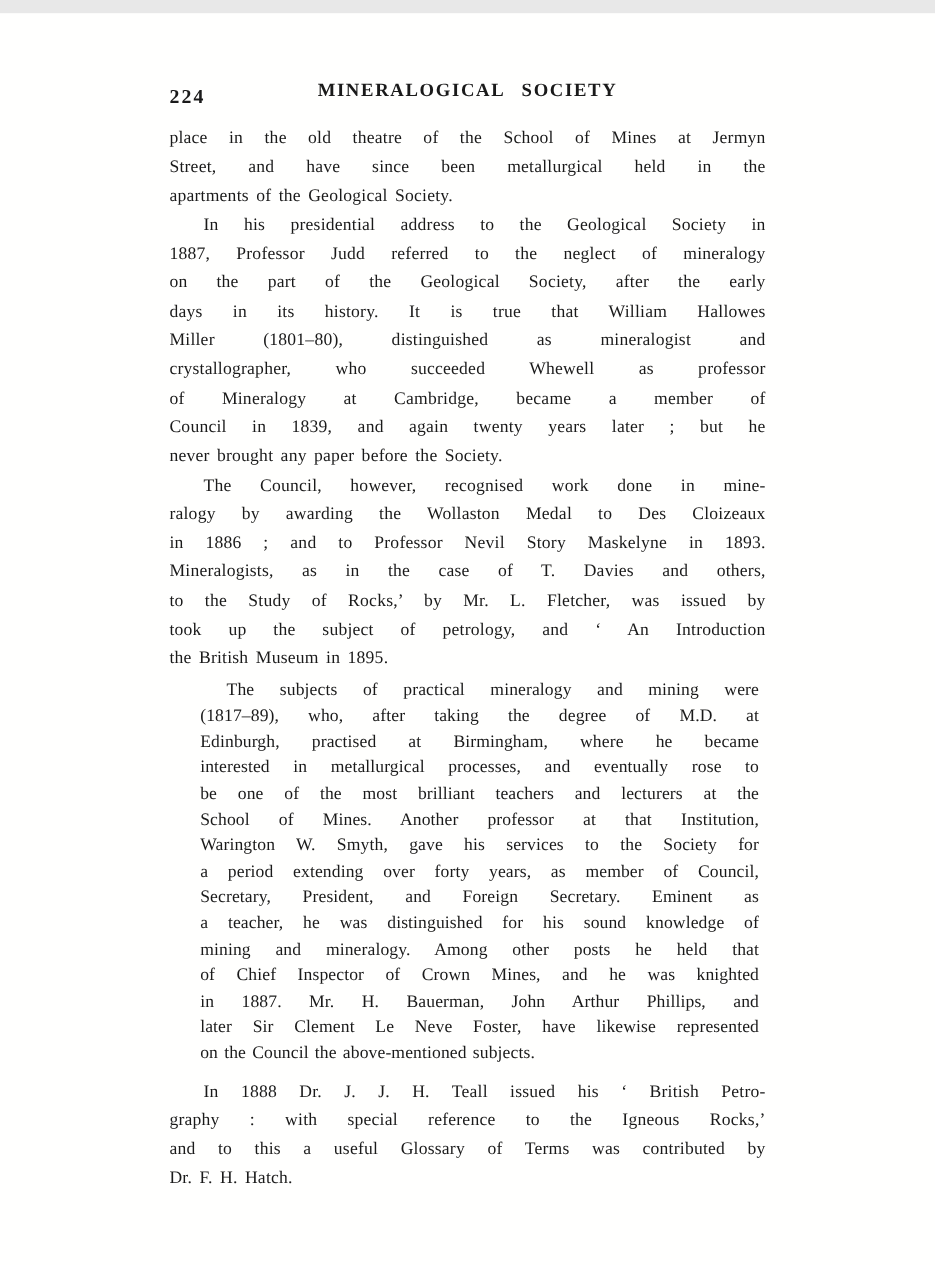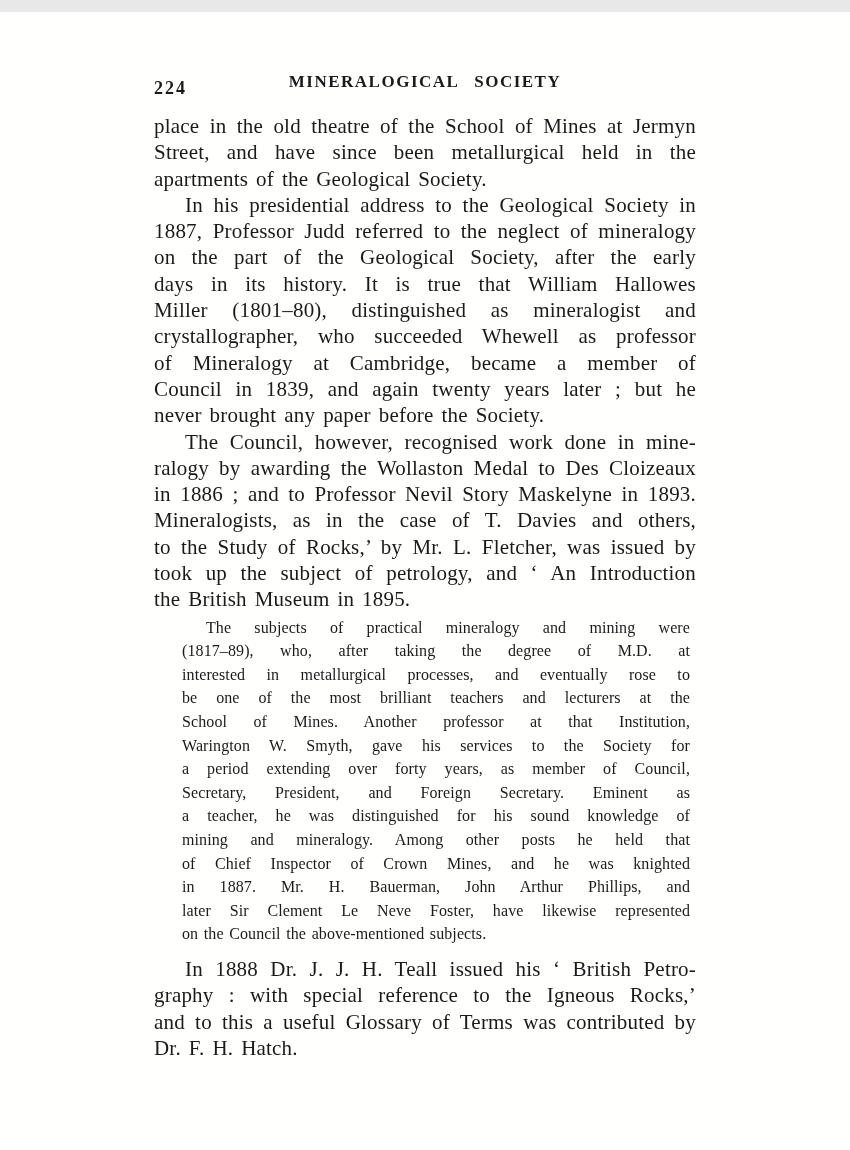--- a/index.html
+++ b/index.html
@@ -49,21 +49,21 @@
     position: absolute;
     left: 154px;
     top: 101px;
     width: 542px;
   }
   .para {
     margin: 0;
     padding: 0;
   }
   .para.main {
-    font-size: 21px;
+    font-size: 16px;
     line-height: 26.3px;
     word-spacing: 2.5px;
     letter-spacing: 0.2px;
   }
   .para.quote {
     font-size: 16px;
     line-height: 23.6px;
     margin: 3px 6px 10px 28px;
     word-spacing: 1.5px;
     letter-spacing: 0.1px;
@@ -116,20 +116,21 @@
         <div class="line">ralogy by awarding the Wollaston Medal to Des Cloizeaux</div>
         <div class="line">in 1886 ; and to Professor Nevil Story Maskelyne in 1893.</div>
         <div class="line">Mineralogists, as in the case of T. Davies and others,</div>
         <div class="line">to the Study of Rocks,’ by Mr. L. Fletcher, was issued by</div>
         <div class="line">took up the subject of petrology, and ‘ An Introduction</div>
         <div class="line last">the British Museum in 1895.</div>
       </div>
       <div class="para quote">
         <div class="line indent">The subjects of practical mineralogy and mining were</div>
         <div class="line">(1817–89), who, after taking the degree of M.D. at</div>
+        <div class="line">Edinburgh, practised at Birmingham, where he became</div>
         <div class="line">interested in metallurgical processes, and eventually rose to</div>
         <div class="line">be one of the most brilliant teachers and lecturers at the</div>
         <div class="line">School of Mines.  Another professor at that Institution,</div>
         <div class="line">Warington W. Smyth, gave his services to the Society for</div>
         <div class="line">a period extending over forty years, as member of Council,</div>
         <div class="line">Secretary, President, and Foreign Secretary.  Eminent as</div>
         <div class="line">a teacher, he was distinguished for his sound knowledge of</div>
         <div class="line">mining and mineralogy.  Among other posts he held that</div>
         <div class="line">of Chief Inspector of Crown Mines, and he was knighted</div>
         <div class="line">in 1887.  Mr. H. Bauerman, John Arthur Phillips, and</div>

